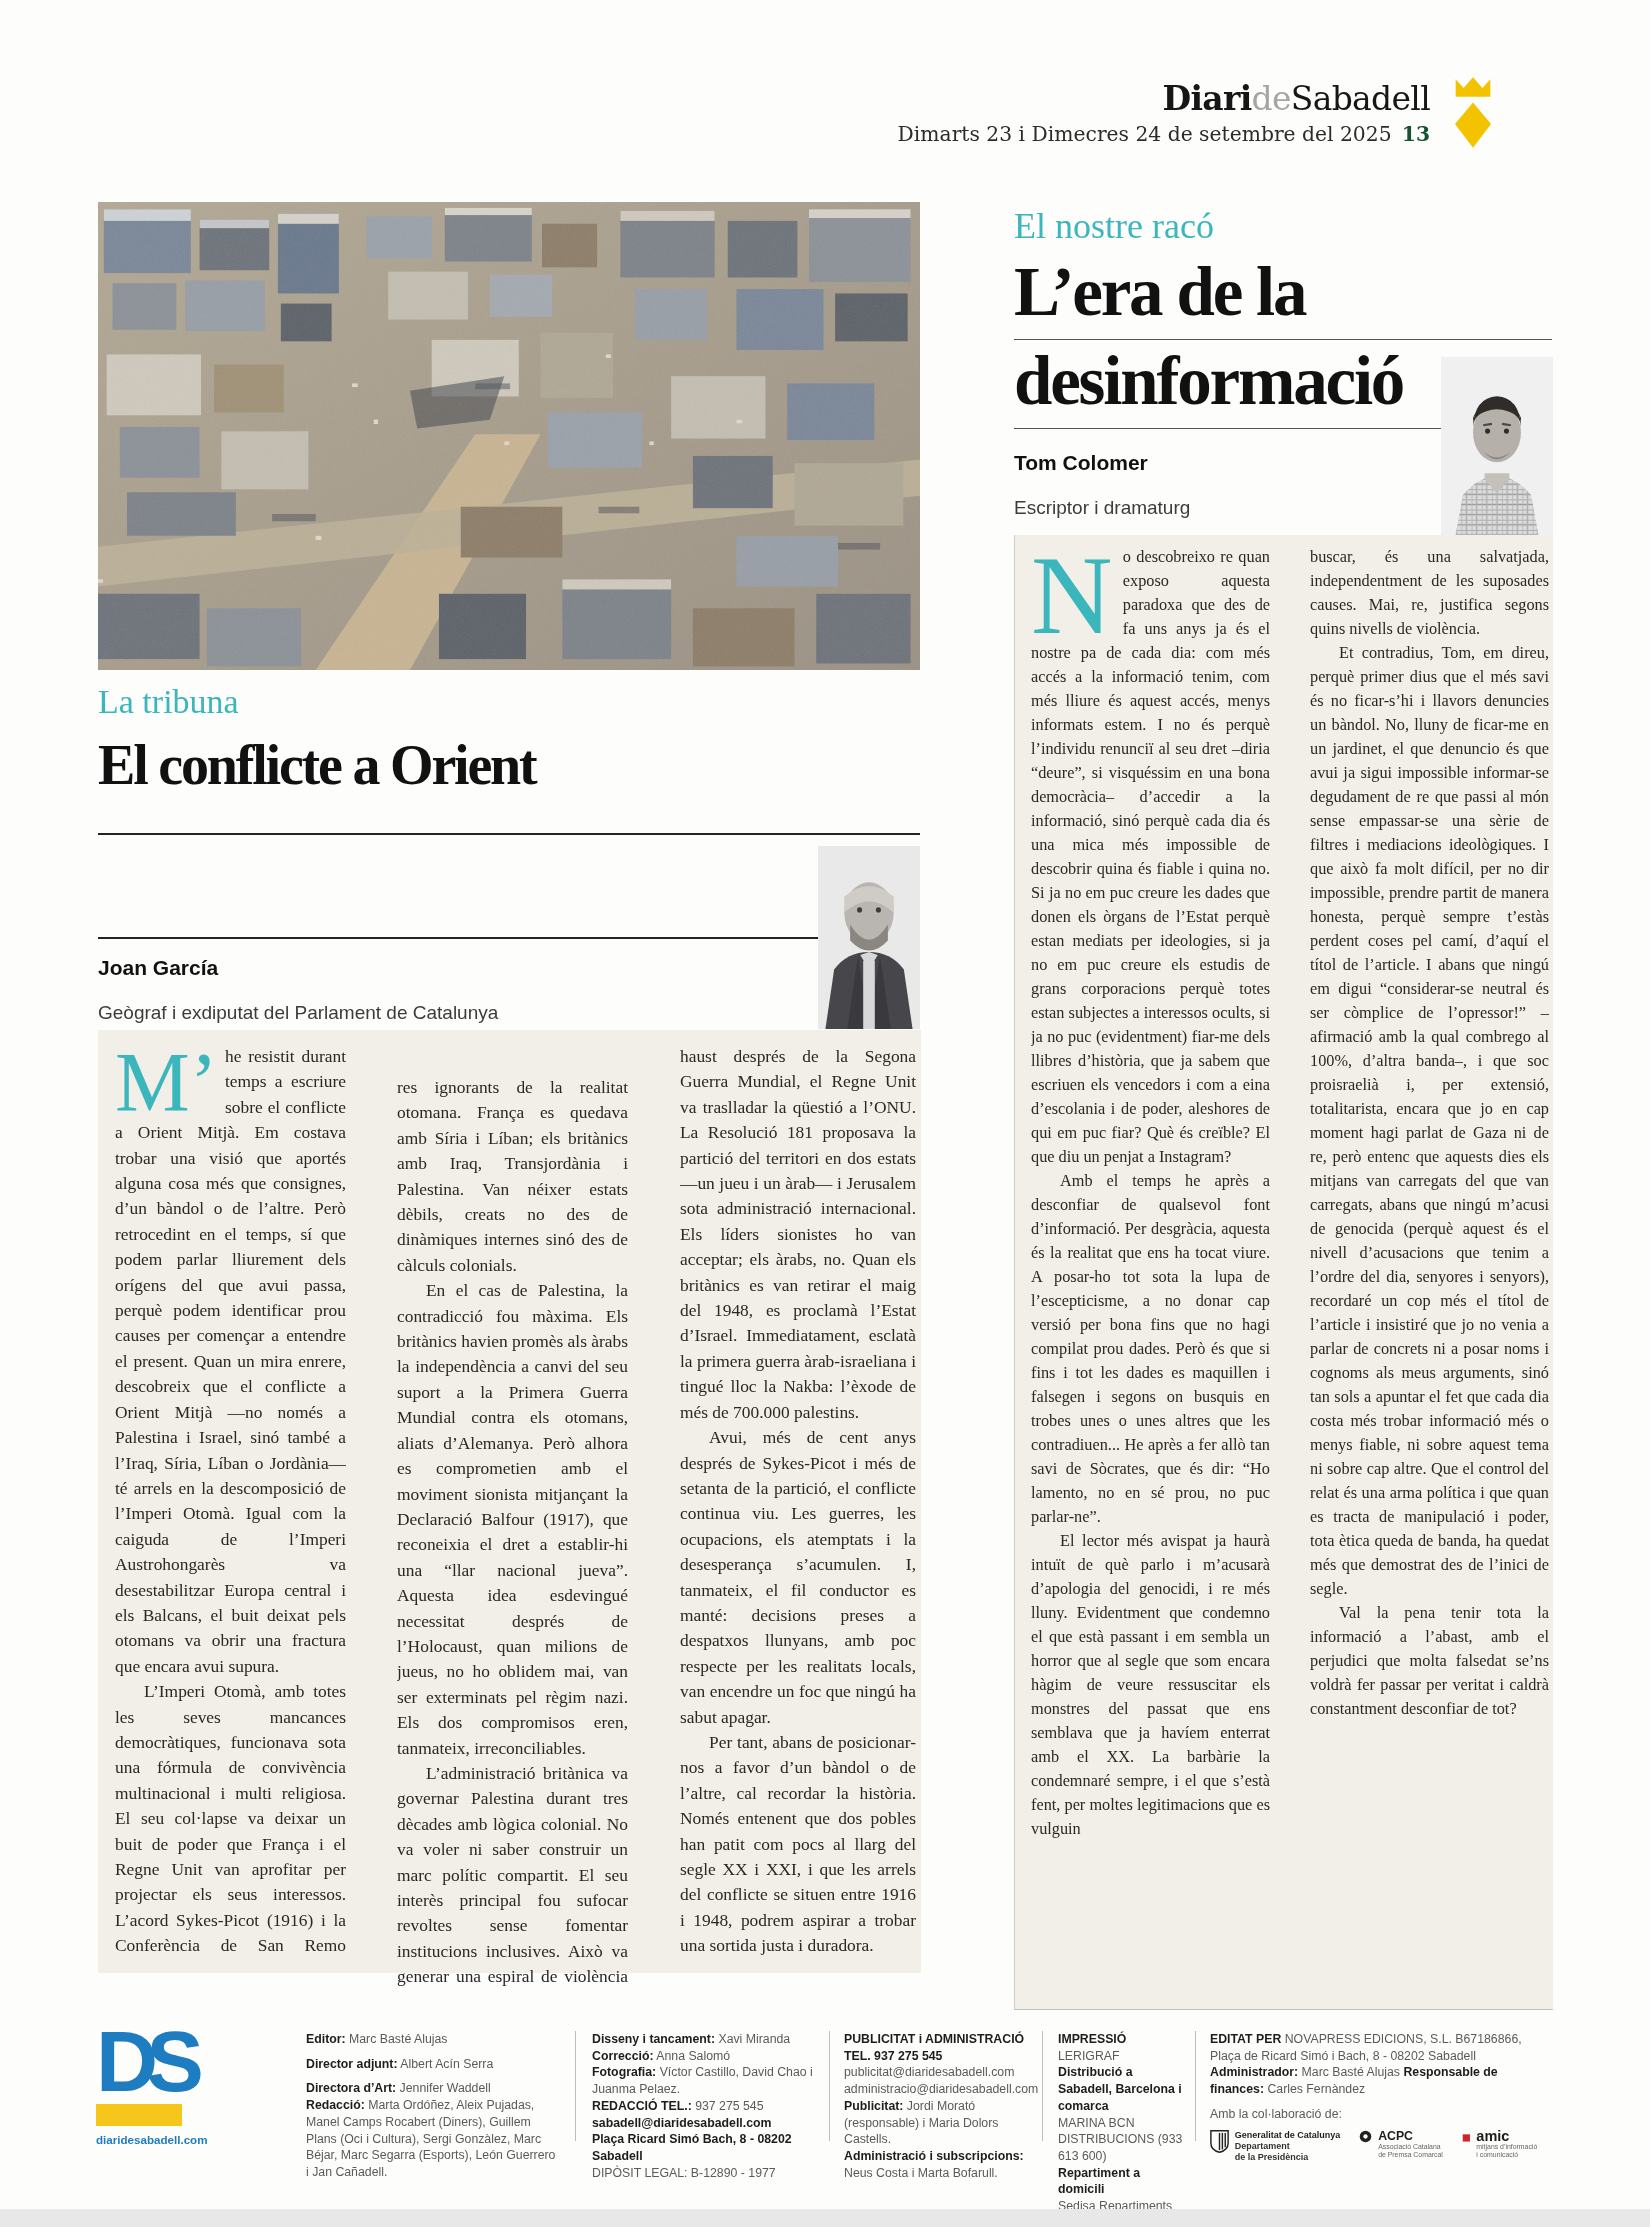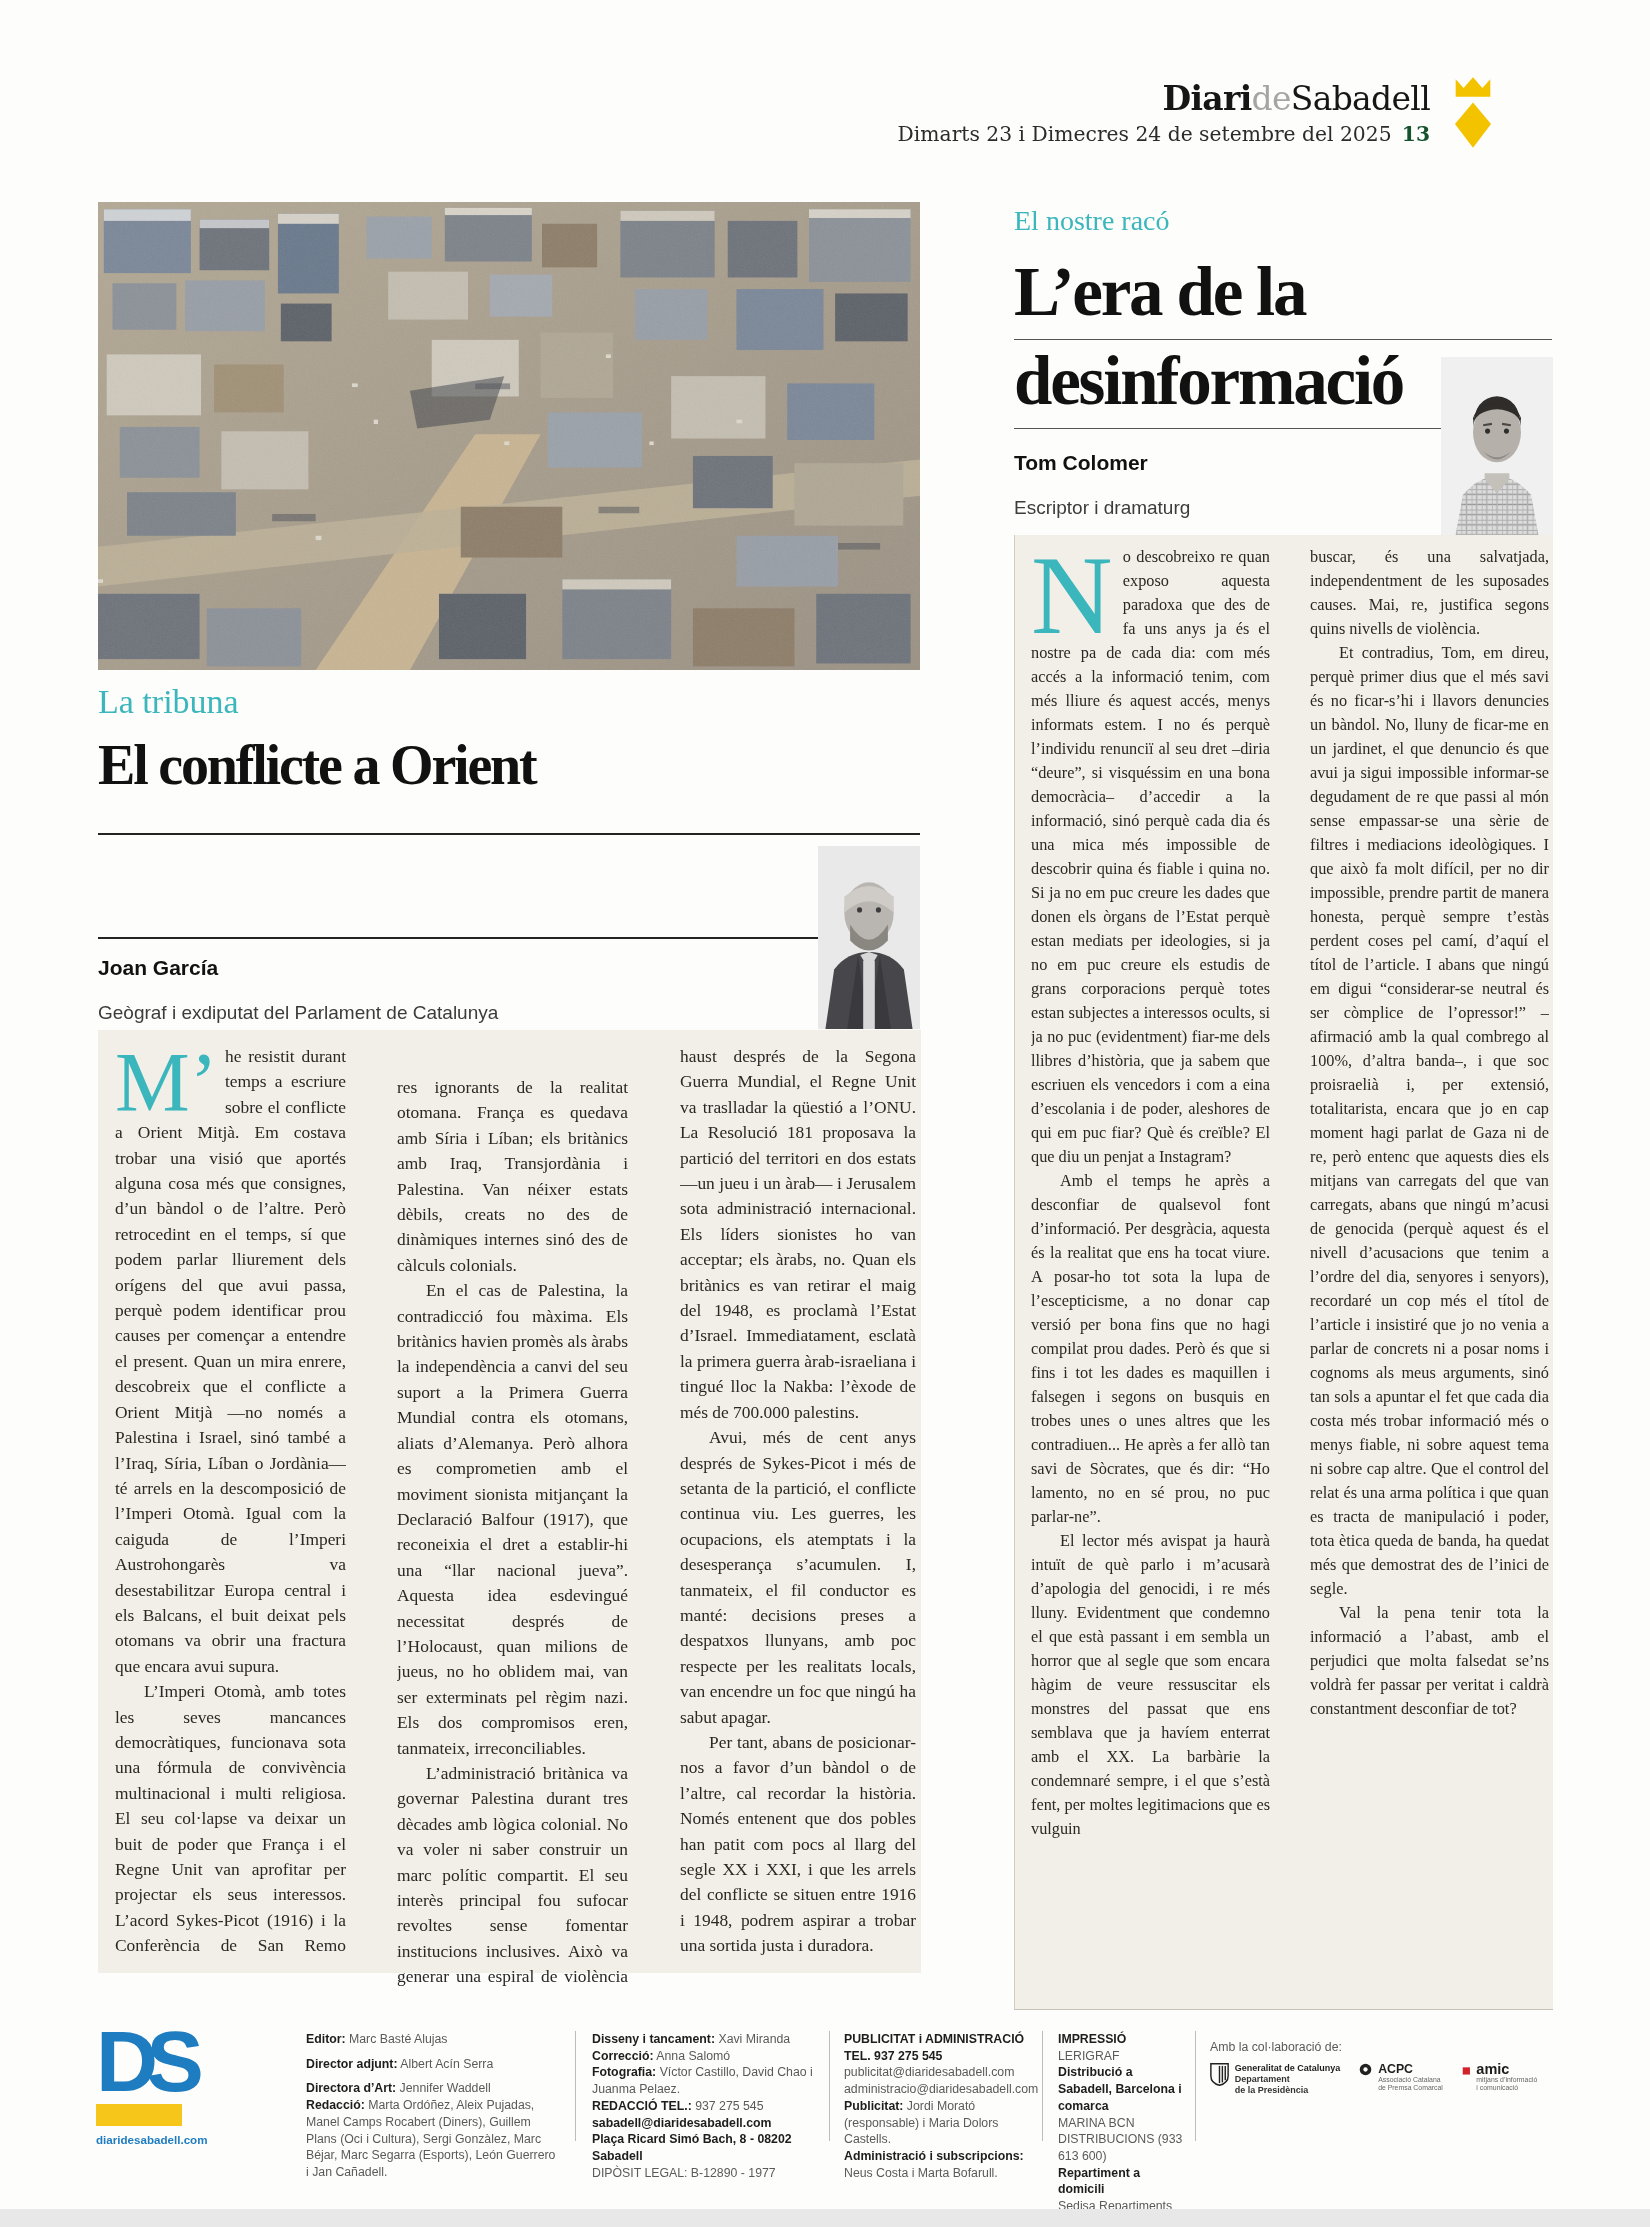--- a/index.html
+++ b/index.html
@@ -202,21 +202,21 @@
       <p>res ignorants de la realitat otomana. França es quedava amb Síria i Líban; els britànics amb Iraq, Transjordània i Palestina. Van néixer estats dèbils, creats no des de dinàmiques internes sinó des de càlculs colonials.</p>
       <p class="ind">En el cas de Palestina, la contradicció fou màxima. Els britànics havien promès als àrabs la independència a canvi del seu suport a la Primera Guerra Mundial contra els otomans, aliats d’Alemanya. Però alhora es comprometien amb el moviment sionista mitjançant la Declaració Balfour (1917), que reconeixia el dret a establir-hi una “llar nacional jueva”. Aquesta idea esdevingué necessitat després de l’Holocaust, quan milions de jueus, no ho oblidem mai, van ser exterminats pel règim nazi. Els dos compromisos eren, tanmateix, irreconciliables.</p>
       <p class="ind">L’administració britànica va governar Palestina durant tres dècades amb lògica colonial. No va voler ni saber construir un marc polític compartit. El seu interès principal fou sufocar revoltes sense fomentar institucions inclusives. Això va generar una espiral de violència que va fer de Palestina un problema irresoluble. El 1947, ex-</p>
     </div>
   <div class="abs bodycol left-col" style="left:680px;top:1044px;width:236px;height:920px;">
       <p>haust després de la Segona Guerra Mundial, el Regne Unit va traslladar la qüestió a l’ONU. La Resolució 181 proposava la partició del territori en dos estats —un jueu i un àrab— i Jerusalem sota administració internacional. Els líders sionistes ho van acceptar; els àrabs, no. Quan els britànics es van retirar el maig del 1948, es proclamà l’Estat d’Israel. Immediatament, esclatà la primera guerra àrab-israeliana i tingué lloc la Nakba: l’èxode de més de 700.000 palestins.</p>
       <p class="ind">Avui, més de cent anys després de Sykes-Picot i més de setanta de la partició, el conflicte continua viu. Les guerres, les ocupacions, els atemptats i la desesperança s’acumulen. I, tanmateix, el fil conductor es manté: decisions preses a despatxos llunyans, amb poc respecte per les realitats locals, van encendre un foc que ningú ha sabut apagar.</p>
       <p class="ind">Per tant, abans de posicionar-nos a favor d’un bàndol o de l’altre, cal recordar la història. Només entenent que dos pobles han patit com pocs al llarg del segle XX i XXI, i que les arrels del conflicte se situen entre 1916 i 1948, podrem aspirar a trobar una sortida justa i duradora.</p>
     </div>
 
-  <div class="abs kicker" style="left:1014px;top:205px;font-size:28px;">El nostre racó</div>
+  <div class="abs kicker" style="left:1014px;top:205px;font-size:36px;">El nostre racó</div>
 
   <div class="abs headline hl-right" style="left:1014px;top:258px;">L’era de la</div>
   <div class="abs hrule" style="left:1014px;top:339px;width:538px;height:0.7px;background:#555;"></div>
   <div class="abs headline hl-right" style="left:1014px;top:347px;">desinformació</div>
   <div class="abs hrule" style="left:1014px;top:428px;width:538px;height:0.7px;background:#555;"></div>
 
   <div class="abs photoframe" style="left:1441px;top:357px;width:112px;height:186px;background:#f0f0f0;">
     <svg width="112" height="186" viewBox="0 0 154 256">
       <defs>
         <pattern id="check" width="14" height="14" patternUnits="userSpaceOnUse">
@@ -290,20 +290,21 @@
       <p><b>IMPRESSIÓ</b><span> LERIGRAF</span></p>
       <p><b>Distribució a Sabadell, Barcelona i comarca</b></p>
       <p><span>MARINA BCN DISTRIBUCIONS (933 613 600)</span></p>
       <p><b>Repartiment a domicili</b></p>
       <p><span>Sedisa Repartiments S.L.</span></p>
     </div>
   <div class="abs vdiv" style="left:1195px;top:2031px;height:110px;"></div>
 
   <div class="abs fcol" style="left:1210px;top:2031px;width:342px;">
     <div>
+        <p><b>EDITAT PER </b><span>NOVAPRESS EDICIONS, S.L. B67186866, Plaça de Ricard Simó i Bach, 8 - 08202 Sabadell </span><b>Administrador: </b><span>Marc Basté Alujas </span><b>Responsable de finances: </b><span>Carles Fernàndez</span></p>
         <p class="gap"><span>Amb la col·laboració de:</span></p>
       </div>
     <div class="collab-row">
       <div class="logo-item">
         <svg width="19" height="23" viewBox="0 0 26 32">
           <path d="M1 1 H25 V18 Q25 28 13 31 Q1 28 1 18 Z" fill="none" stroke="#222" stroke-width="2"></path>
           <g stroke="#222" stroke-width="2">
             <line x1="13" y1="4" x2="13" y2="28"></line>
               <line x1="17" y1="4" x2="17" y2="27"></line>
               <line x1="21" y1="4" x2="21" y2="24"></line>

